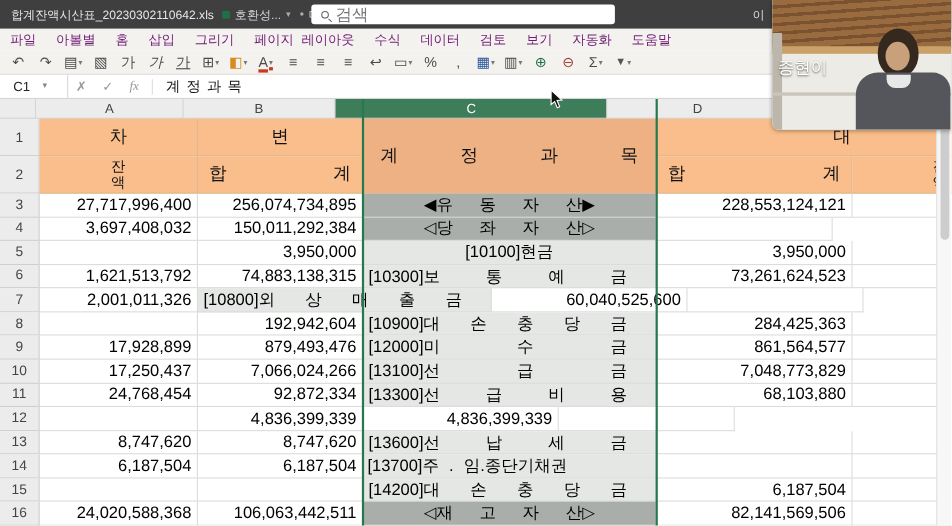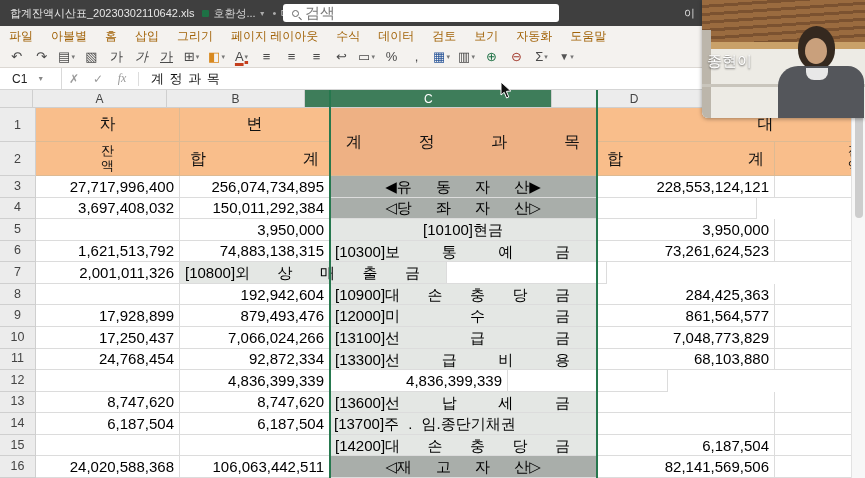--- a/index.html
+++ b/index.html
@@ -15,21 +15,21 @@
   .chev{font-size:7px;margin:0 3px;color:#aaa;}
   .bullet{margin:0 4px;color:#aaa;}
   .search{position:absolute;left:283px;top:4px;width:276px;height:18px;background:#fff;border-radius:3px;
     display:flex;align-items:center;color:#777;font-size:15px;}
   .mag{width:7px;height:7px;border:1.4px solid #666;border-radius:50%;margin:0 6px 0 9px;position:relative;}
   .mag::after{content:"";position:absolute;width:4px;height:1.4px;background:#666;transform:rotate(45deg);left:5px;top:7px;}
   .tb-right{position:absolute;right:170px;top:6px;color:#ddd;}
 
   
   .menubar{position:absolute;top:26px;left:0;right:0;height:20px;background:#f4f2ef;display:flex;align-items:center;z-index:5;}
-  .menu-item{padding:0 9px;font-size:12px;color:#a16207;white-space:nowrap;}
+  .menu-item{padding:0 9px;font-size:12px;color:#701a75;white-space:nowrap;font-family:Liberation Mono, monospace;}
 
   
   .toolbar{position:absolute;top:46px;left:0;right:0;height:22px;background:#f4f2ef;
     border-bottom:1px solid #dcd8d3;display:flex;align-items:center;padding-left:4px;z-index:5;}
   .tb-icon{display:inline-flex;align-items:center;justify-content:center;min-width:25px;height:22px;
     font-size:13px;color:#4a4a4a;white-space:nowrap;}
   .tb-icon .caret{font-size:7px;color:#777;margin-left:1px;}
   .it{font-style:italic}.un{text-decoration:underline}
   .fill{color:#d8891f}
   .fcolor{text-decoration:underline;text-decoration-color:#c43e1c;text-decoration-thickness:3px;}
@@ -244,20 +244,21 @@
         <div class="cell w-a num">1,621,513,792</div>
         <div class="cell w-b num">74,883,138,315</div>
         <div class="cell w-c csel c-justify">[10300]보 통 예 금</div>
         <div class="cell w-d num">73,261,624,523</div>
         <div class="cell w-e"></div>
       </div>
       <div class="row">
         <div class="rn">7</div>
         <div class="cell w-a num">2,001,011,326</div>
         <div class="cell w-c csel c-justify">[10800]외 상 매 출 금</div>
+        <div class="cell w-d num">60,040,525,600</div>
         <div class="cell w-e"></div>
       </div>
       <div class="row">
         <div class="rn">8</div>
         <div class="cell w-a num"></div>
         <div class="cell w-b num">192,942,604</div>
         <div class="cell w-c csel c-justify">[10900]대 손 충 당 금</div>
         <div class="cell w-d num">284,425,363</div>
         <div class="cell w-e"></div>
       </div>

